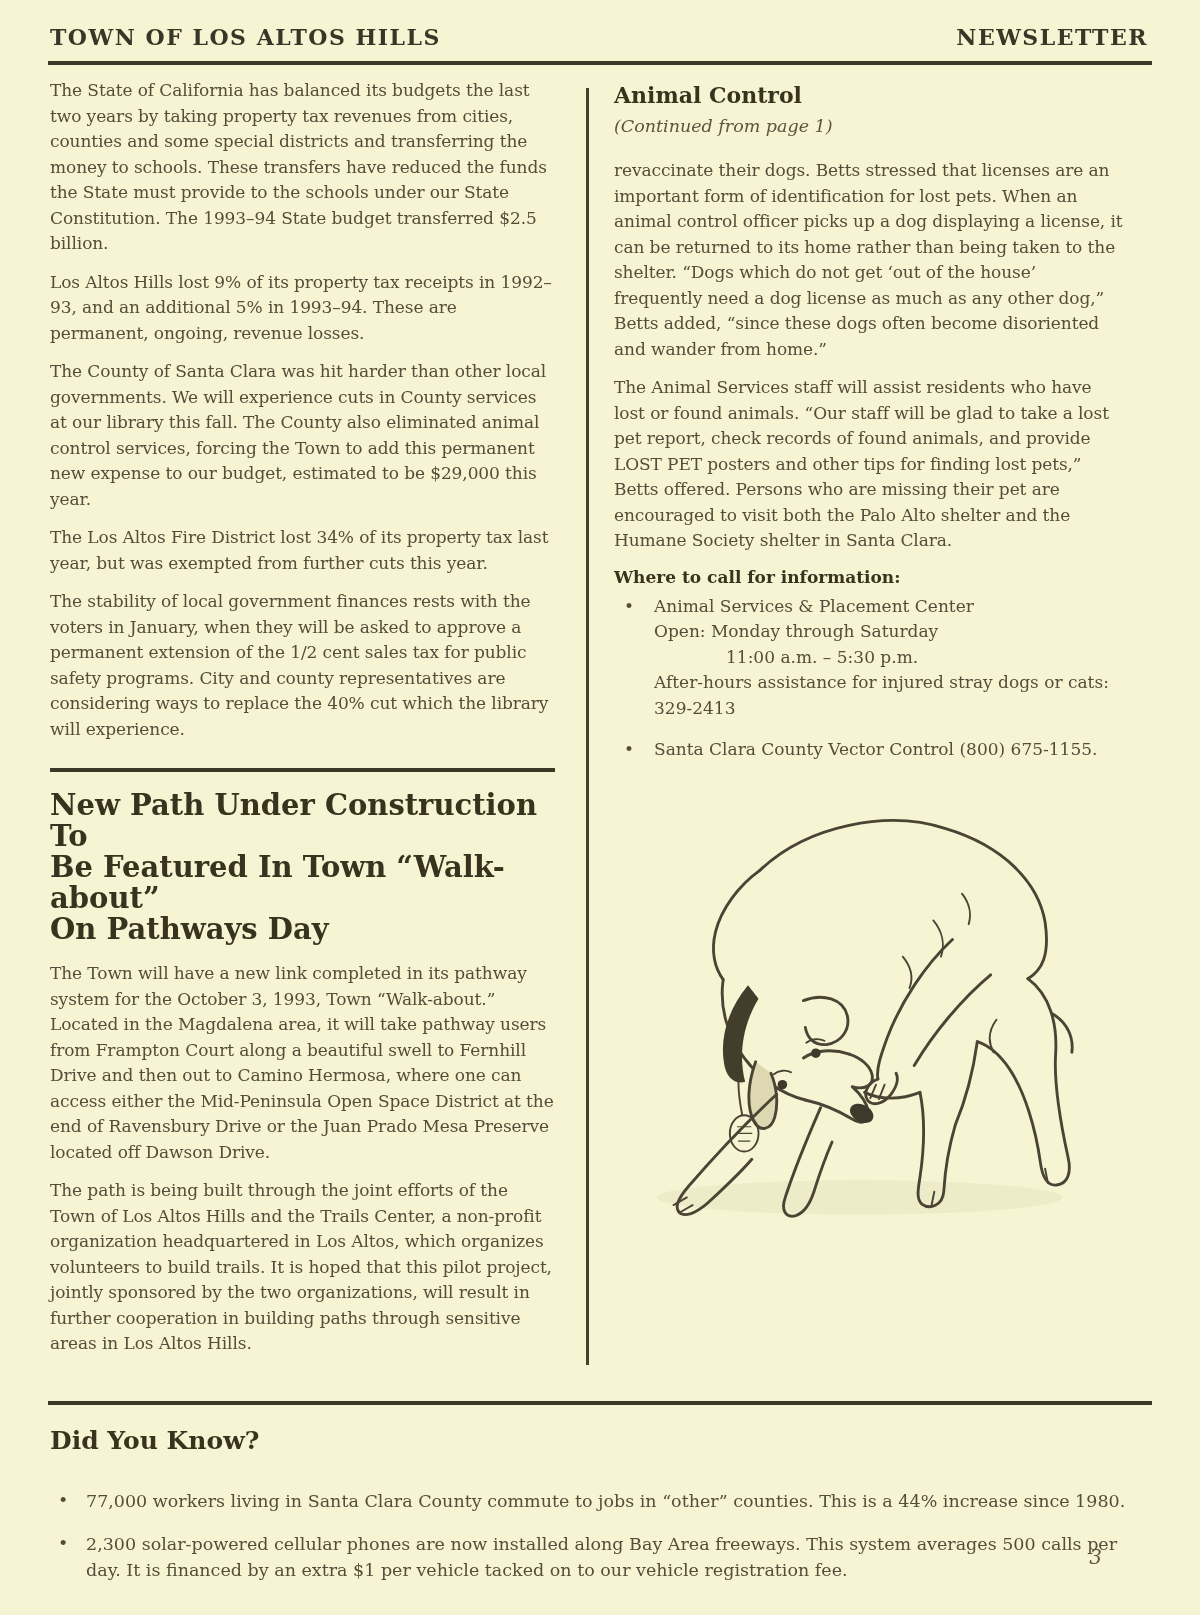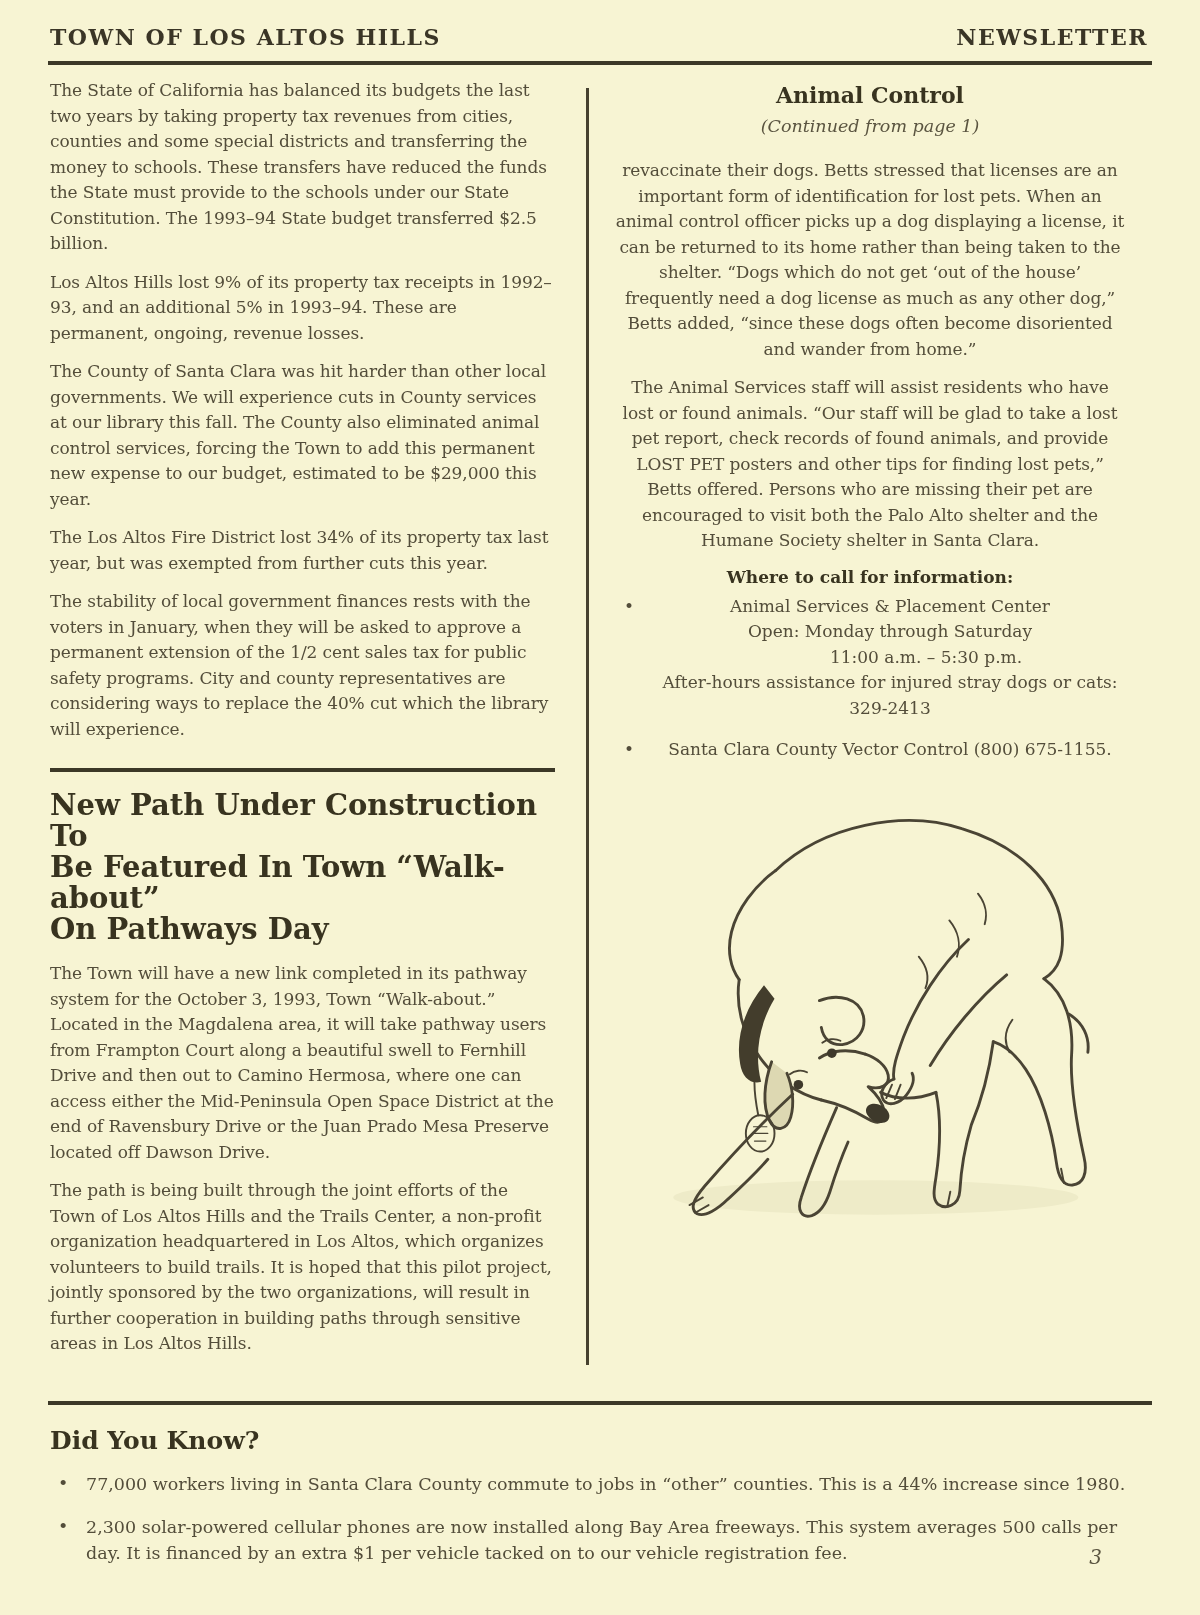--- a/index.html
+++ b/index.html
@@ -12,37 +12,37 @@
   }
   
   .masthead-left{position:absolute;left:50px;top:24px;font-size:22px;font-weight:bold;letter-spacing:1.5px;color:#3a3526;}
   .masthead-right{position:absolute;right:52px;top:24px;font-size:22px;font-weight:bold;letter-spacing:1.5px;color:#3a3526;}
   .rule{background:#3c3827;}
   .top-rule{position:absolute;left:48px;top:61px;width:1104px;height:4px;}
   .bottom-rule{position:absolute;left:48px;top:1401px;width:1104px;height:4px;}
   .col-divider{position:absolute;left:586px;top:88px;width:3px;height:1277px;background:#46412f;}
   
   .col-left{position:absolute;left:50px;top:78px;width:505px;}
-  .col-right{position:absolute;left:614px;top:78px;width:512px;text-align:center;}
+  .col-right{position:absolute;left:614px;top:78px;width:512px;}
   .body-par{font-size:17px;line-height:25.5px;margin:0 0 13px;letter-spacing:-0.1px;}
   h1.budget-title{font-size:33px;line-height:38px;margin:6px 0 18px;color:#38331f;font-weight:bold;letter-spacing:0.3px;}
   .section-rule{height:4px;margin:26px 0 18px;}
   h2.path-title{font-size:29px;line-height:31px;margin:0 0 16px;color:#38331f;font-weight:bold;}
   h3.animal-title{font-size:22px;line-height:26px;margin:4px 0 8px;color:#38331f;font-weight:bold;}
   .continued-note{font-style:italic;font-size:17.5px;margin:0 0 22px;color:#5a5440;}
   .where-heading{font-size:17px;font-weight:bold;color:#38331f;margin:4px 0 7px;}
   ul.where-list{list-style:none;margin:0;padding:0;}
   ul.where-list li{position:relative;padding-left:40px;font-size:17px;line-height:25.5px;margin:0 0 16px;}
   ul.where-list li .bullet{position:absolute;left:10px;top:0;}
   .w-line{display:block;}
   .w-line.indent{padding-left:72px;}
   .dog-wrap{margin:10px 0 0 2px;}
   
   .dyk{position:absolute;left:50px;top:1416px;width:1106px;}
-  h2.dyk-title{font-size:25px;margin:10px 0 16px;color:#38331f;font-weight:bold;}
+  h2.dyk-title{font-size:25px;margin:10px 0 33px;color:#38331f;font-weight:bold;}
   .dyk-item{position:relative;padding-left:36px;font-size:17.5px;line-height:26px;margin:0 0 17px;}
   .dyk-item .bullet{position:absolute;left:8px;top:-1px;}
   .page-number{position:absolute;right:98px;top:1545px;font-size:20px;font-style:italic;color:#5a5440;}
 </style>
 </head>
 <body>
 
 <div class="page">
 
   <div class="masthead-left">TOWN OF LOS ALTOS HILLS</div>

